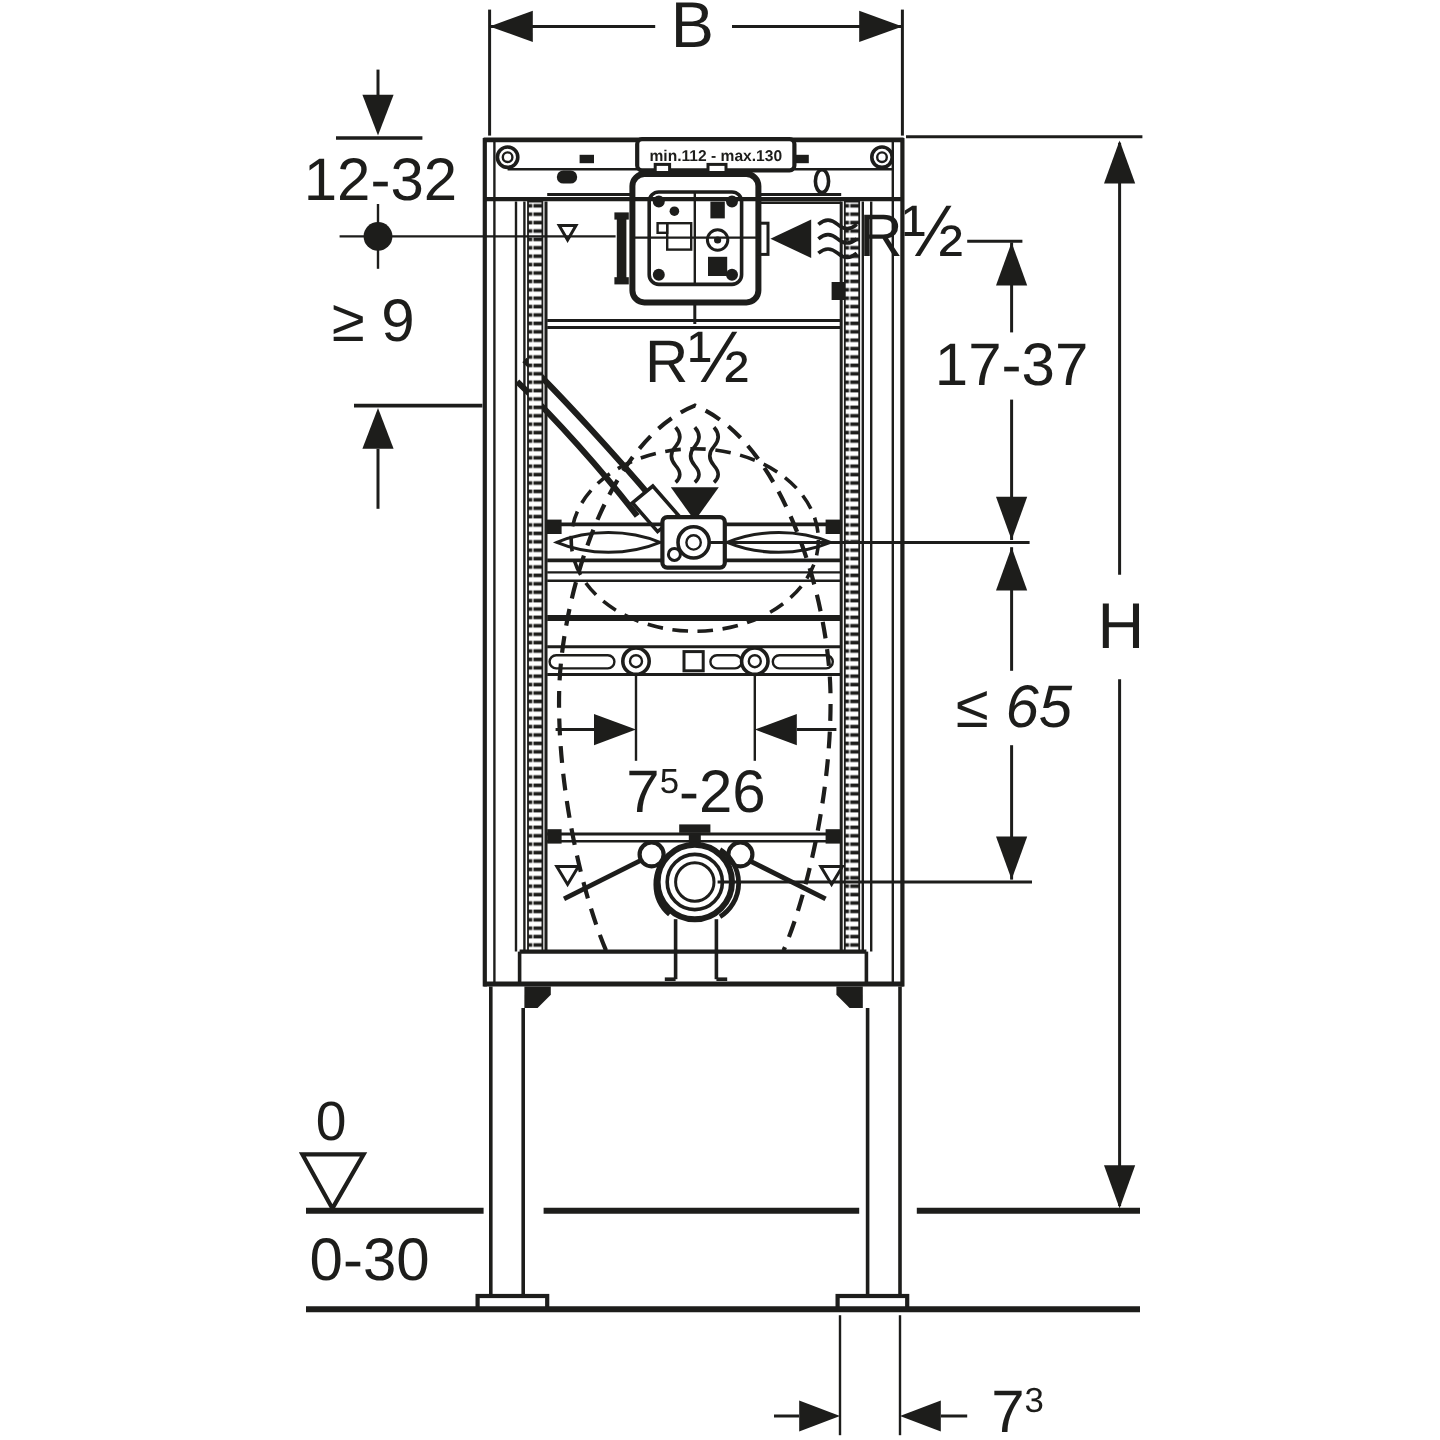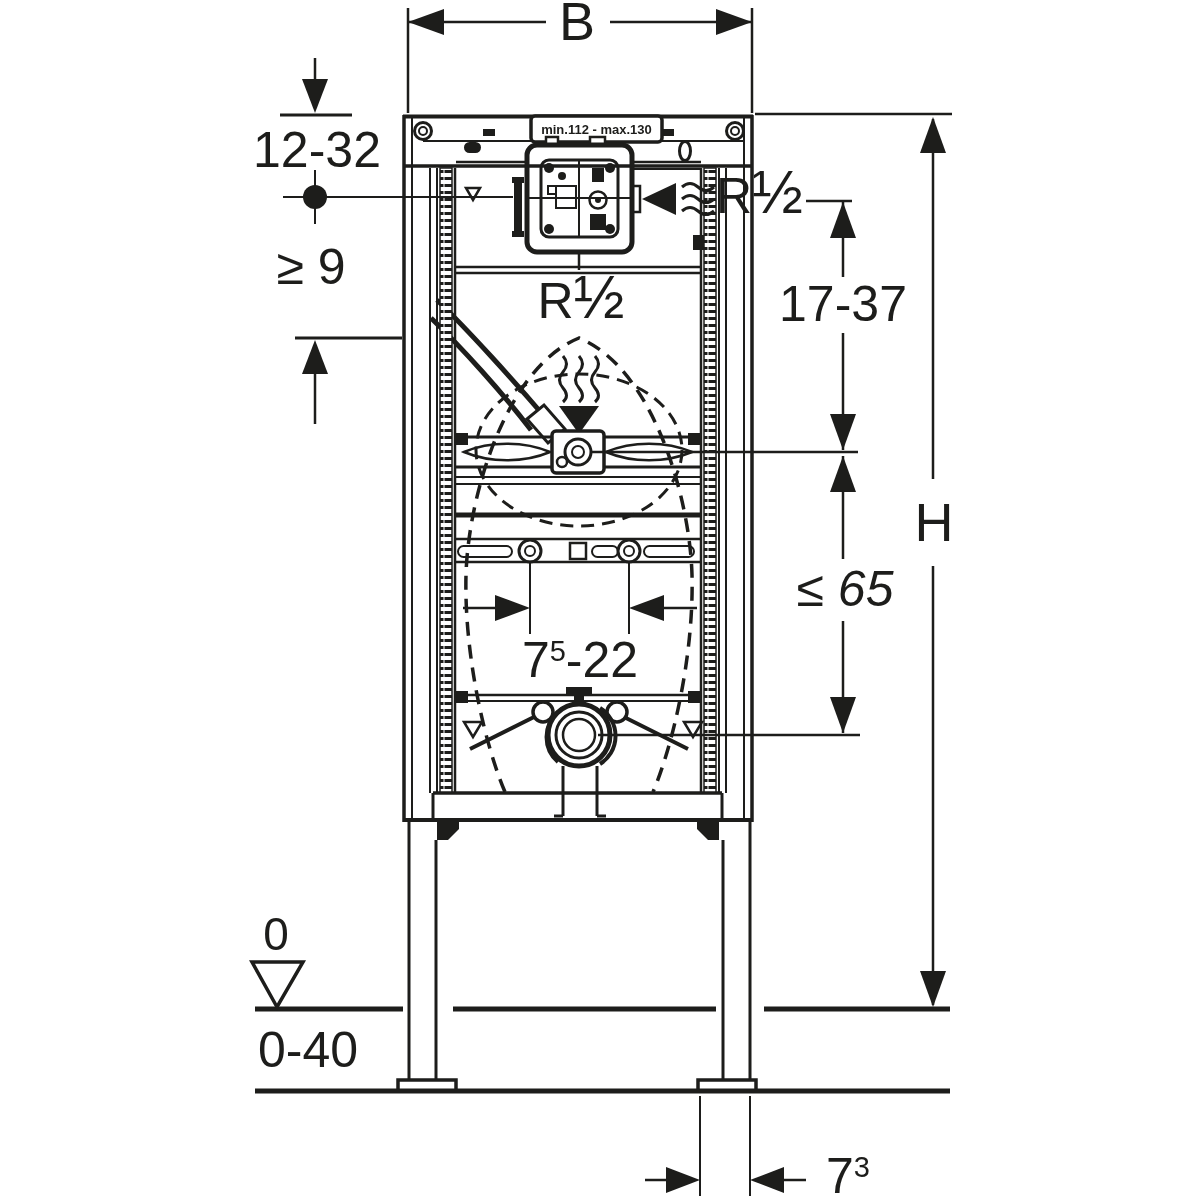--- a/index.html
+++ b/index.html
@@ -267,23 +267,23 @@
   <div class="dim-label left-anchor" style="left:716px;top:196px;"><span>R</span><span class="frac">½</span></div>
 
   <div class="dim-label" style="left:581px;top:301px;"><span>R</span><span class="frac">½</span></div>
 
   <div class="dim-label" style="left:843px;top:304px;text-align:center;">17-37</div>
 
   <div class="dim-label big" style="left:934px;top:522px;">H</div>
 
   <div class="dim-label" style="left:845px;top:589px;font-style:italic;">≤ 65</div>
 
-  <div class="dim-label" style="left:580px;top:660px;"><span>7</span><span class="supnum">5</span><span>-22</span></div>
+  <div class="dim-label" style="left:580px;top:660px;"><span>7</span><span class="supnum">5</span><span>-26</span></div>
 
   <div class="dim-label" style="left:276px;top:934px;font-size:46px;">0</div>
 
-  <div class="dim-label" style="left:308px;top:1050px;">0-40</div>
+  <div class="dim-label" style="left:308px;top:1050px;">0-30</div>
 
   <div class="dim-label" style="left:848px;top:1176px;"><span>7</span><span class="supnum">3</span></div>
 
   <div class="plate-label">min.112 - max.130</div>
 
 </div>
 
 </body></html>

